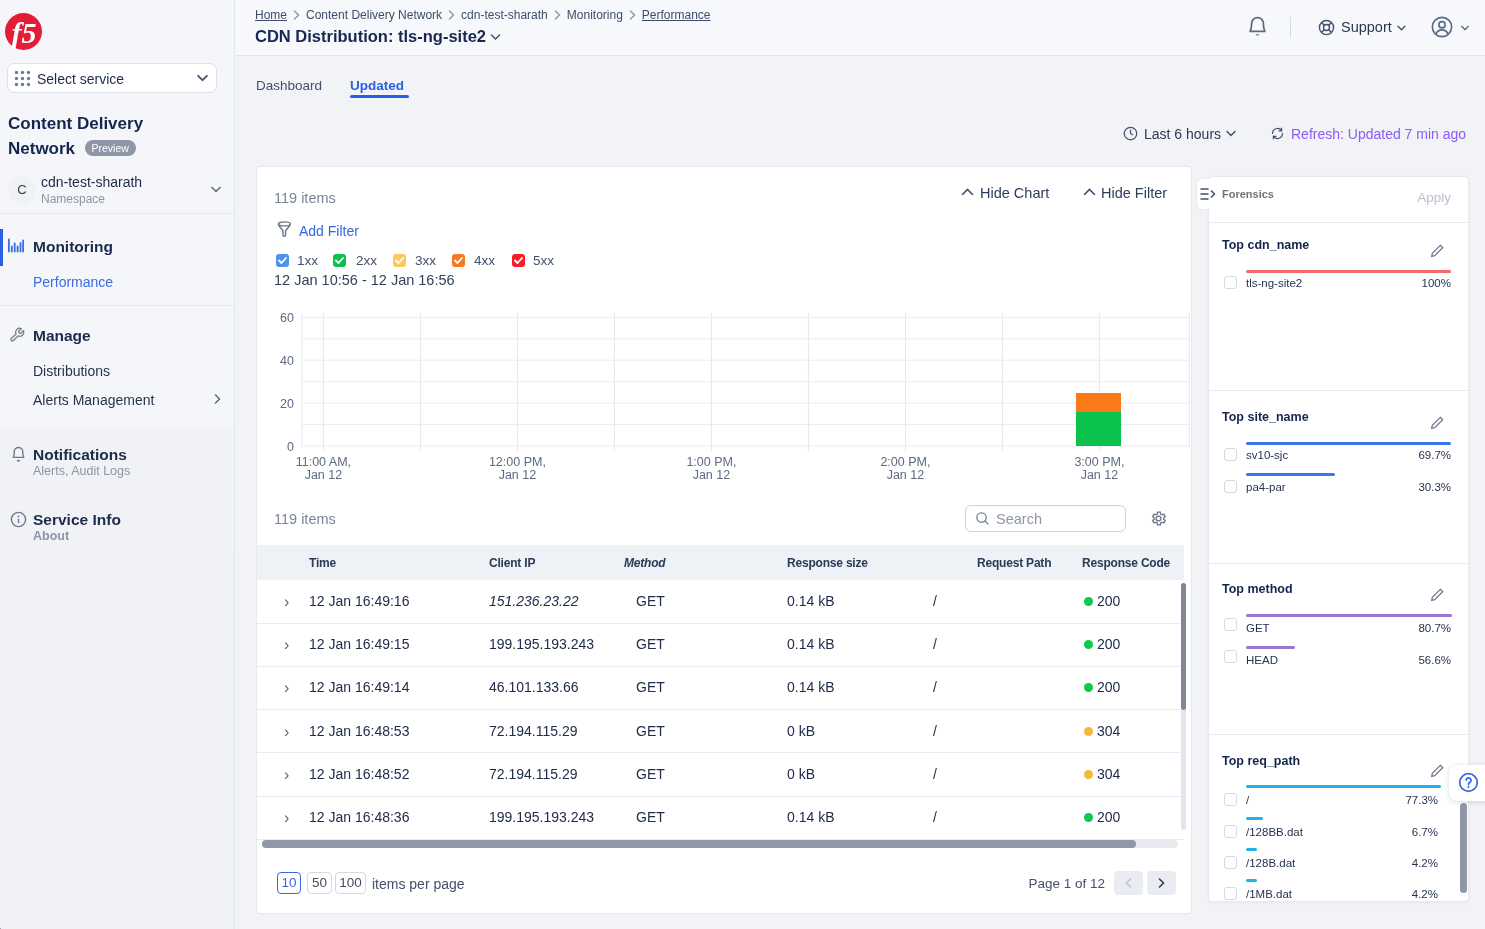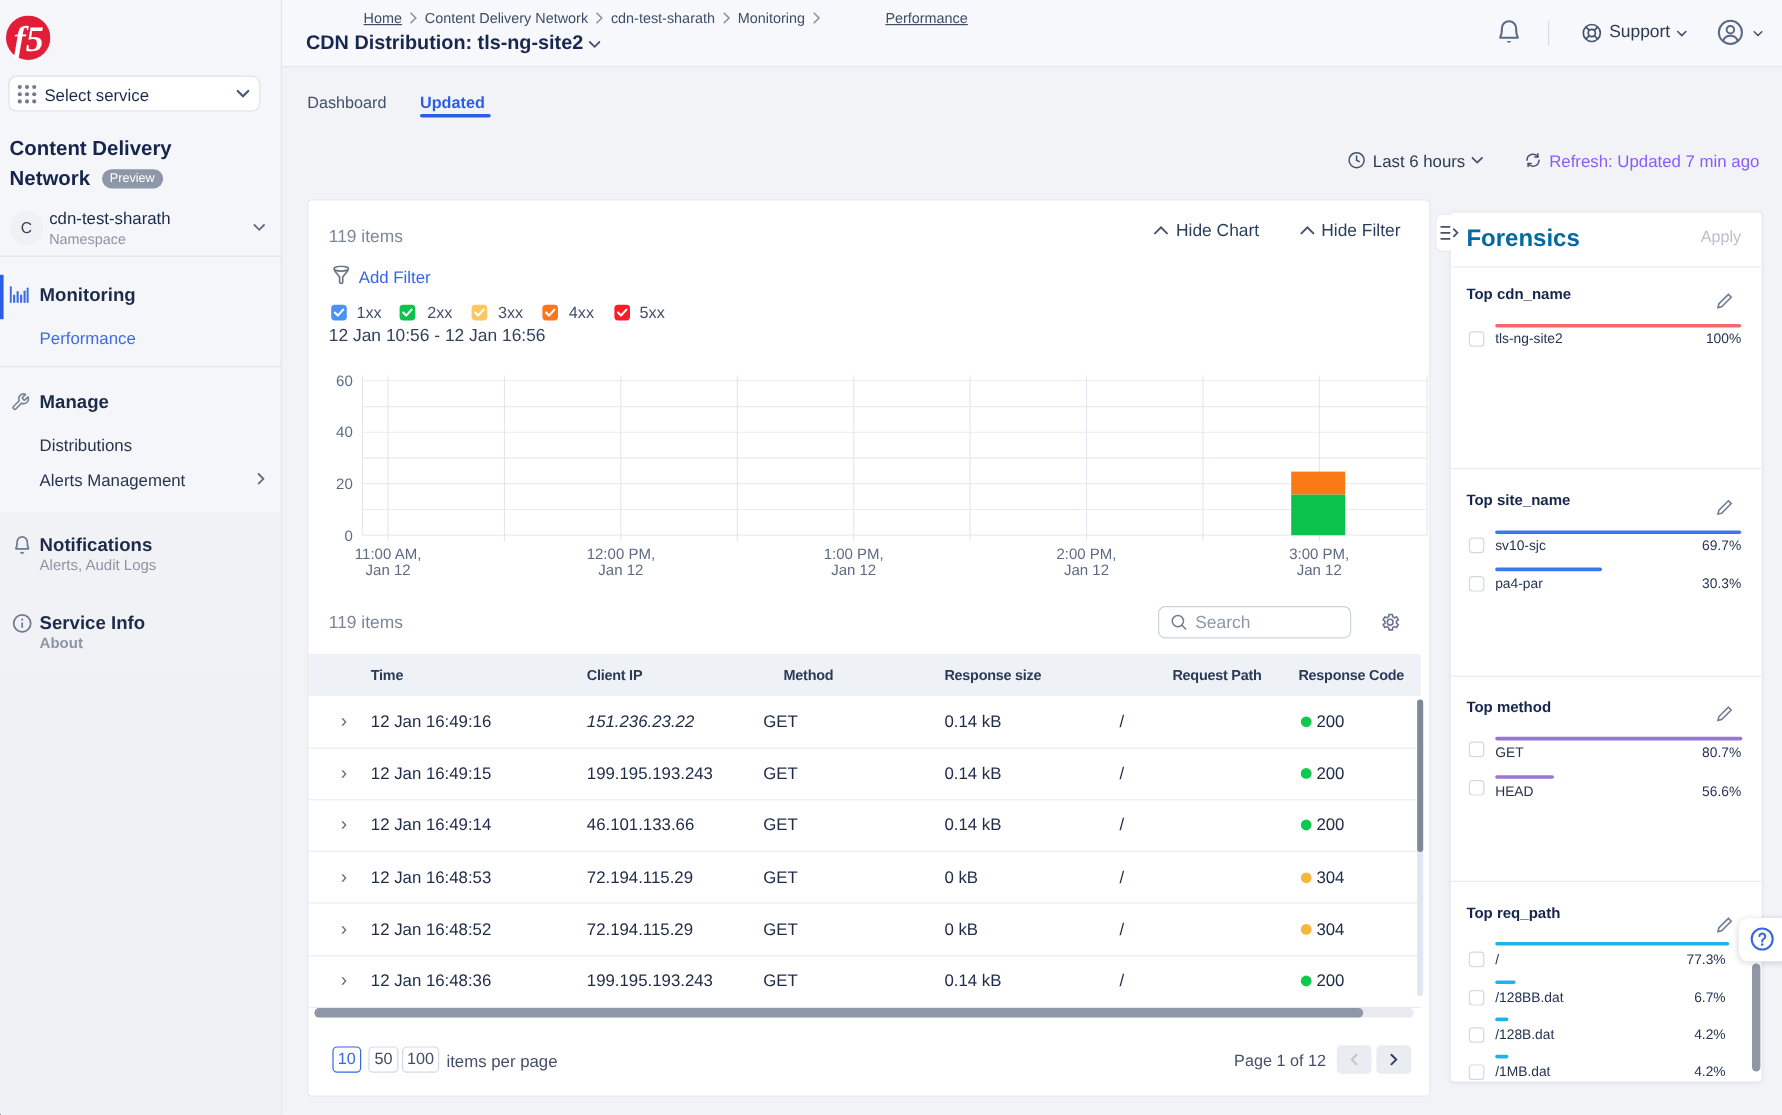--- a/index.html
+++ b/index.html
@@ -12,21 +12,21 @@
 #sb-lower { position:absolute; left:0; top:556px; width:234px; height:373px; background:#eff1f5; }
 .sb-gray { position:absolute; left:0; width:234px; background:#f1f2f6; }
 .sb-div { position:absolute; left:0; width:234px; height:1px; background:#e4e7ec; }
 .sb-head { font-size:15.5px; font-weight:bold; color:#1c2b4a; }
 .sb-link { font-size:14px; color:#27344f; }
 .sb-sub { font-size:12.5px; color:#8c95a5; }
 
 
 #topbar { position:absolute; left:235px; top:0; width:1250px; height:56px; background:#f7f8fb; border-bottom:1px solid #e2e6ee; }
 .bc { font-size:12px; color:#3e4d68; }
-.bc a { color:#3e4d68; text-decoration:underline;margin-left:48px; }
+.bc a { color:#3e4d68; text-decoration:underline; }
 #title { position:absolute; left:255px; top:27px; font-size:16.5px; font-weight:bold; color:#182750; }
 
 
 .tab { position:absolute; top:78px; font-size:13.5px; color:#42506b; }
 .tab.active { color:#2c5de5; font-weight:bold; }
 #tab-underline { position:absolute; left:350px; top:95px; width:59px; height:3px; background:#2c5de5; border-radius:2px; }
 
 
 #card { position:absolute; left:256px; top:166px; width:936px; height:748px; background:#fff; border:1px solid #e6e9ee; border-radius:4px; }
 .gray-txt { color:#7b8599; }
@@ -315,21 +315,21 @@
     <line x1="16" y1="16" x2="21" y2="21" stroke="#707c90" stroke-width="2" stroke-linecap="round"></line>
   </svg>
 <div class="abs" style="left:996px; top:511px; font-size:14.5px; color:#8d97a8;">Search</div>
 <svg class="abs" style="left:1150px; top:510px;" width="17" height="17" viewBox="0 0 24 24">
     <path fill="none" stroke="#6b7588" stroke-width="1.9" d="M12 8.6a3.4 3.4 0 1 0 0 6.8 3.4 3.4 0 0 0 0-6.8zM19.4 12a7.4 7.4 0 0 0-.1-1.1l2.2-1.7-2-3.4-2.6 1a7.4 7.4 0 0 0-1.9-1.1L14.6 3h-4l-.4 2.7a7.4 7.4 0 0 0-1.9 1.1l-2.6-1-2 3.4 2.2 1.7a7.4 7.4 0 0 0 0 2.2l-2.2 1.7 2 3.4 2.6-1a7.4 7.4 0 0 0 1.9 1.1l.4 2.7h4l.4-2.7a7.4 7.4 0 0 0 1.9-1.1l2.6 1 2-3.4-2.2-1.7c.06-.36.1-.73.1-1.1z"></path>
   </svg>
 
 <div id="thead"></div>
 <div class="th" style="left:309px;">Time</div>
 <div class="th" style="left:489px;">Client IP</div>
-<div class="th" style="left:653px;">Method</div>
+<div class="th" style="left:624px;font-style:italic;">Method</div>
 <div class="th" style="left:787px;">Response size</div>
 <div class="th" style="left:933px;padding-left:44px;">Request Path</div>
 <div class="th" style="left:1082px;">Response Code</div>
 
 <div class="row-line" style="top:623px;"></div>
 <div class="row-line" style="top:666px;"></div>
 <div class="row-line" style="top:709px;"></div>
 <div class="row-line" style="top:752px;"></div>
 <div class="row-line" style="top:796px;"></div>
 <div class="row-line" style="top:839px;"></div>
@@ -410,21 +410,21 @@
 <div id="forensics"></div>
 <div class="abs" style="left:1196px; top:178px; width:14px; height:32px; background:#fff; border:1px solid #e6e9ee; border-right:none; border-radius:6px 0 0 6px;"></div>
 <svg class="abs" style="left:1200px; top:187px;" width="18" height="14" viewBox="0 0 18 14">
   <g stroke="#44526d" stroke-width="1.5" stroke-linecap="round" fill="none">
     <line x1="1" y1="2" x2="8" y2="2"></line>
       <line x1="1" y1="7" x2="8" y2="7"></line>
       <line x1="1" y1="12" x2="8" y2="12"></line>
     <path d="M11.5 4 L14.5 7 L11.5 10"></path>
   </g>
 </svg>
-<div class="abs" style="left:1222px; top:188px; font-size:20px; font-weight:bold; color:#0369a1;">Forensics</div>
+<div class="abs" style="left:1222px; top:188px; font-size:11px; font-weight:bold; color:#737373;">Forensics</div>
 <div class="abs" style="left:1414px; top:190px; width:37px; text-align:right; font-size:13.5px; color:#bac1cd;">Apply</div>
 <div class="f-div" style="top:222px;"></div>
 
 <div class="f-title" style="top:238px;">Top cdn_name</div>
 <svg class="abs" style="left:1429px; top:243px;" width="16" height="16" viewBox="0 0 24 24">
     <path fill="none" stroke="#707c90" stroke-width="2" d="M17 3.5 L20.5 7 L8.5 19 L4 20 L5 15.5 Z"></path>
   </svg>
 <div class="f-bar" style="top:270px; width:205px; background:#f4696b;"></div>
 <div class="f-cb" style="top:276px;"></div>
 <div class="f-lbl" style="top:277px;">tls-ng-site2</div>

